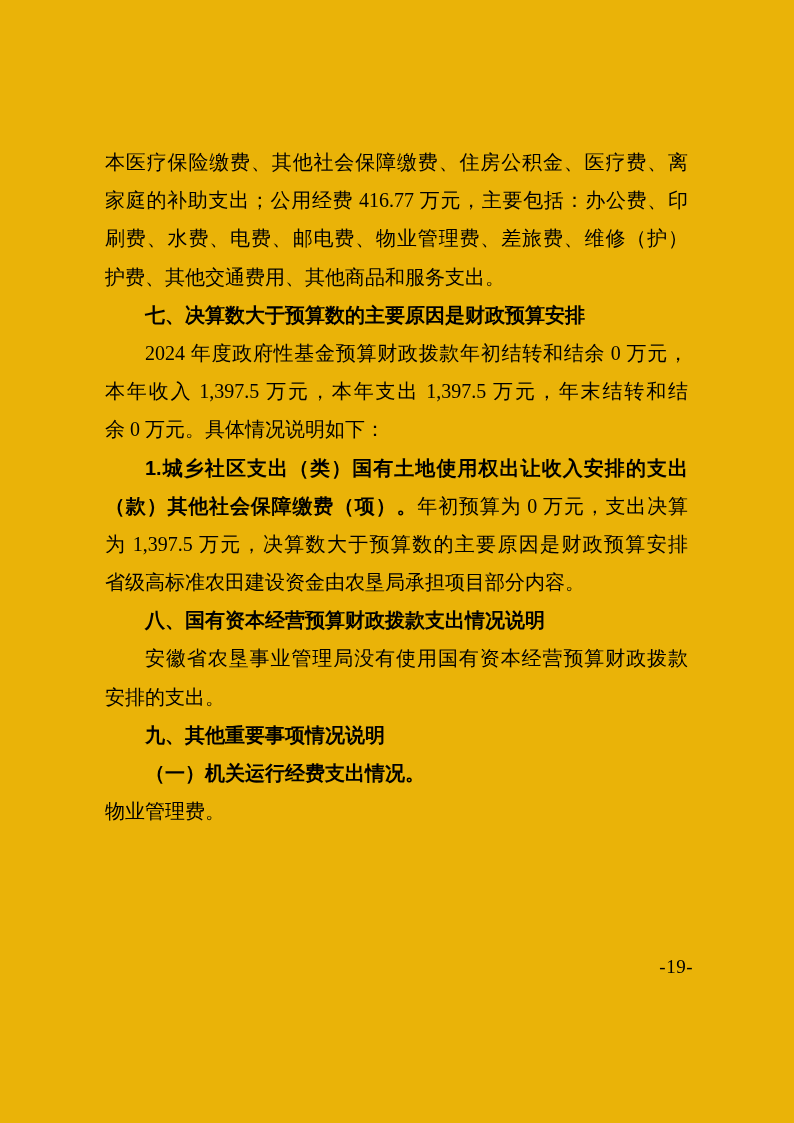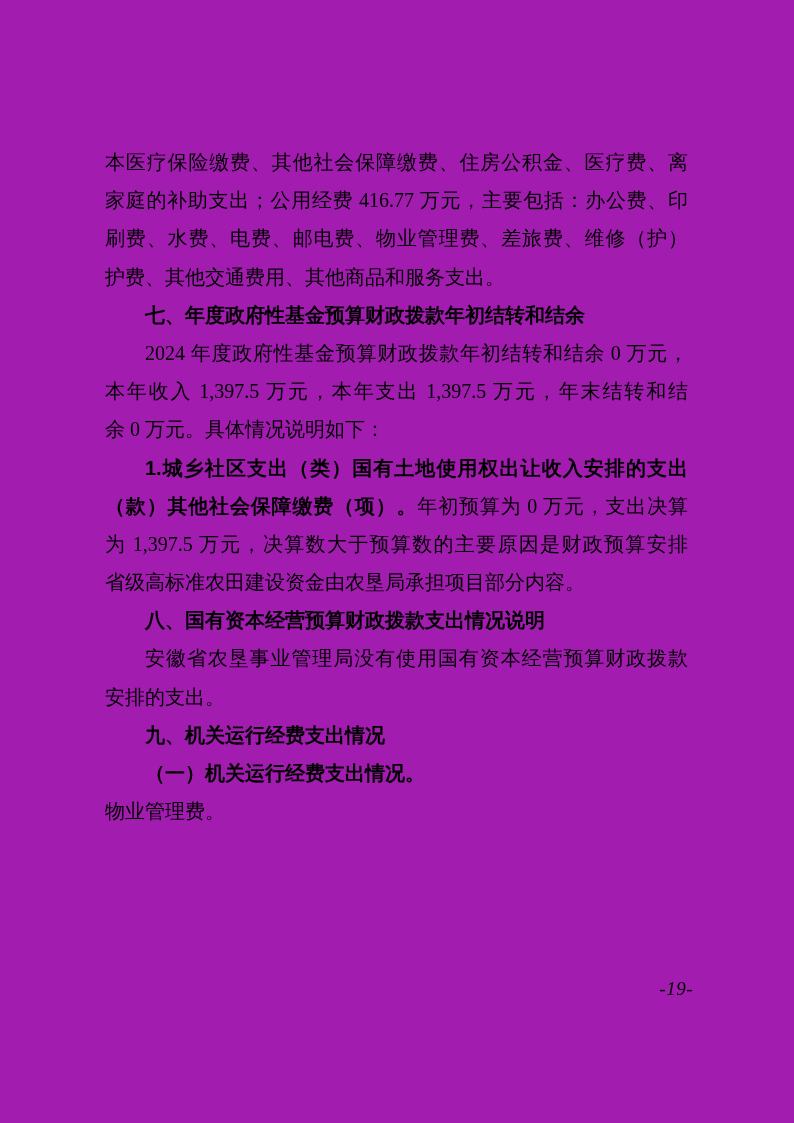--- a/index.html
+++ b/index.html
@@ -5,21 +5,21 @@
   html, body {
     margin: 0;
     padding: 0;
     background: #ffffff;
   }
   .page {
     position: relative;
     width: 794px;
     height: 1123px;
     margin: 0 auto;
-    background: #a21caf;
+    background: #eab308;
     font-family: "Liberation Serif", "DejaVu Serif", serif;
     color: #000000;
     overflow: hidden;
   }
   .doc-body {
     position: absolute;
     left: 105px;
     top: 143px;
     width: 583px;
   }
@@ -40,47 +40,46 @@
   .seg {
     font-family: "Liberation Serif", "DejaVu Serif", serif;
     font-weight: 400;
   }
   .seg-b {
     font-family: "Liberation Sans", "DejaVu Sans", sans-serif;
     font-weight: 700;
   }
   .page-num {
     position: absolute;
-    top: 978px;
+    top: 956px;
     right: 101px;
     font-size: 19px;
     letter-spacing: 0.5px;
     font-family: "Liberation Serif", "DejaVu Serif", serif;
     color: #000000;
-    font-style: italic;
   }
 </style>
 </head>
 <body>
 
 <div class="page">
   <div class="doc-body">
       <div class="line fill"><span class="seg">本医疗保险缴费、其他社会保障缴费、住房公积金、医疗费、离</span></div>
       <div class="line fill"><span class="seg">家庭的补助支出；公用经费 416.77 万元，主要包括：办公费、印</span></div>
       <div class="line fill"><span class="seg">刷费、水费、电费、邮电费、物业管理费、差旅费、维修（护）</span></div>
       <div class="line"><span class="seg">护费、其他交通费用、其他商品和服务支出。</span></div>
-      <div class="line indent"><span class="seg seg-b">七、年度政府性基金预算财政拨款年初结转和结余</span></div>
+      <div class="line indent"><span class="seg seg-b">七、决算数大于预算数的主要原因是财政预算安排</span></div>
       <div class="line fill indent"><span class="seg">2024 年度政府性基金预算财政拨款年初结转和结余 0 万元，</span></div>
       <div class="line fill"><span class="seg">本年收入 1,397.5 万元，本年支出 1,397.5 万元，年末结转和结</span></div>
       <div class="line"><span class="seg">余 0 万元。具体情况说明如下：</span></div>
       <div class="line fill indent"><span class="seg seg-b">1.城乡社区支出（类）国有土地使用权出让收入安排的支出</span></div>
       <div class="line fill"><span class="seg seg-b">（款）其他社会保障缴费（项）。</span><span class="seg">年初预算为 0 万元，支出决算</span></div>
       <div class="line fill"><span class="seg">为 1,397.5 万元，决算数大于预算数的主要原因是财政预算安排</span></div>
       <div class="line"><span class="seg">省级高标准农田建设资金由农垦局承担项目部分内容。</span></div>
       <div class="line indent"><span class="seg seg-b">八、国有资本经营预算财政拨款支出情况说明</span></div>
       <div class="line fill indent"><span class="seg">安徽省农垦事业管理局没有使用国有资本经营预算财政拨款</span></div>
       <div class="line"><span class="seg">安排的支出。</span></div>
-      <div class="line indent"><span class="seg seg-b">九、机关运行经费支出情况</span></div>
+      <div class="line indent"><span class="seg seg-b">九、其他重要事项情况说明</span></div>
       <div class="line indent"><span class="seg seg-b">（一）机关运行经费支出情况。</span></div>
       <div class="line"><span class="seg">物业管理费。</span></div>
     </div>
   <div class="page-num">-19-</div>
 </div>
 
 </body></html>

